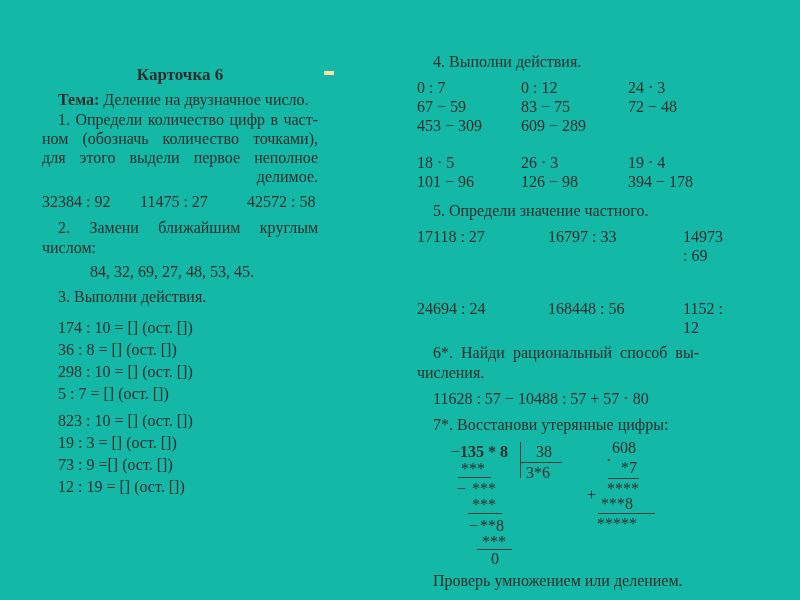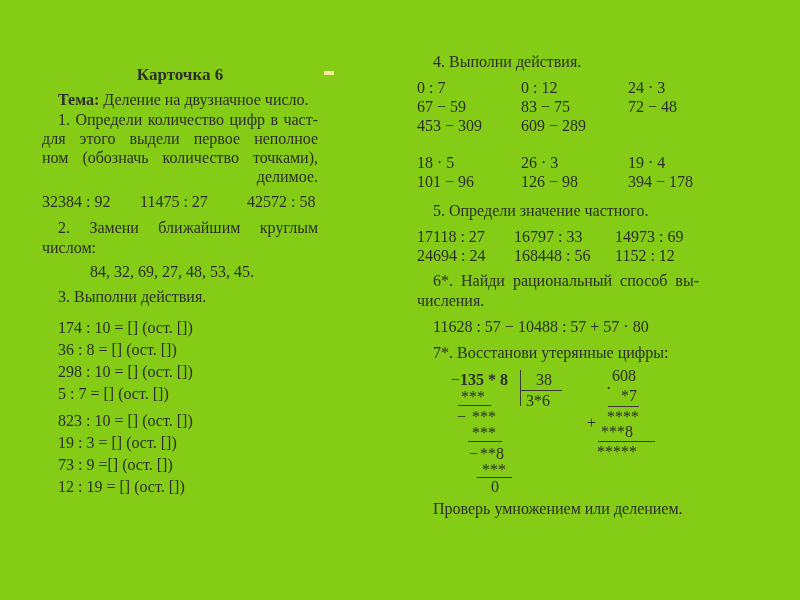--- a/index.html
+++ b/index.html
@@ -1,35 +1,35 @@
 <!DOCTYPE html>
 <html><head>
 <meta charset="utf-8">
 <style>
   html,body{margin:0;padding:0;}
   body{
     width:800px;height:600px;background:#ffffff;
     font-family:"Liberation Serif","DejaVu Serif",serif;
     color:#2e2e2e;
   }
-  .page{position:relative;width:800px;height:600px;overflow:hidden;background:#84cc16;}
+  .page{position:relative;width:800px;height:600px;overflow:hidden;background:#14b8a6;}
   .artifact{position:absolute;left:324px;top:71px;width:10px;height:4px;background:#f9e6a0;}
   .col{position:absolute;font-size:16px;}
   .col-left{left:42px;top:64px;width:276px;}
   .col-right{left:417px;top:44px;width:282px;}
   .bold{font-weight:bold;}
   .center{text-align:center;}
   .title{font-size:17px;line-height:22px;}
   .line{line-height:20px;}
   .indent{text-indent:16px;}
   .jl{text-align:justify;text-align-last:justify;}
   .para div{line-height:19px;text-align:right;}
   .grid3a{display:grid;grid-template-columns:98px 107px auto;line-height:20px;margin-top:6px;}
   .grid4{display:grid;grid-template-columns:104px 107px auto;line-height:19px;}
-  .grid5{display:grid;grid-template-columns:97px 101px auto;line-height:19px;}
+  .grid5{display:grid;grid-template-columns:97px 101px auto;line-height:19px;gap:34px;}
   .mt4{margin-top:4px;}.mt5{margin-top:5px;}.mt6{margin-top:6px;}
   .mt8{margin-top:8px;}.mt10{margin-top:10px;}.mt18{margin-top:18px;}
   .numbers-line{padding-left:48px;line-height:20px;}
   .list{padding-left:16px;line-height:22px;}
   .worked{position:relative;height:130px;margin-top:4px;}
   .abs{position:absolute;line-height:16px;white-space:pre;}
   .hline{position:absolute;border-top:1.3px solid #3a3a3a;}
   .vline{position:absolute;border-left:1.3px solid #3a3a3a;}
   .footer-line{line-height:20px;margin-top:2px;}
 </style>
@@ -40,22 +40,22 @@
 
   <div class="artifact"></div>
 
   <div class="col col-left">
     <div class="title bold center">Карточка 6</div>
 
     <div class="line indent mt4"><span class="bold">Тема:</span><span> Деление на двузначное число.</span></div>
 
     <div class="para">
       <div class="jl indent">1. Определи количество цифр в част-</div>
+      <div class="jl">ном (обозначь количество точками),</div>
       <div class="jl">для этого выдели первое неполное</div>
-      <div class="jl">ном (обозначь количество точками),</div>
       <div>делимое.</div>
     </div>
 
     <div class="grid3a">
       <span>32384 : 92</span>
       <span>11475 : 27</span>
       <span>42572 : 58</span>
     </div>
 
     <div class="mt6">

